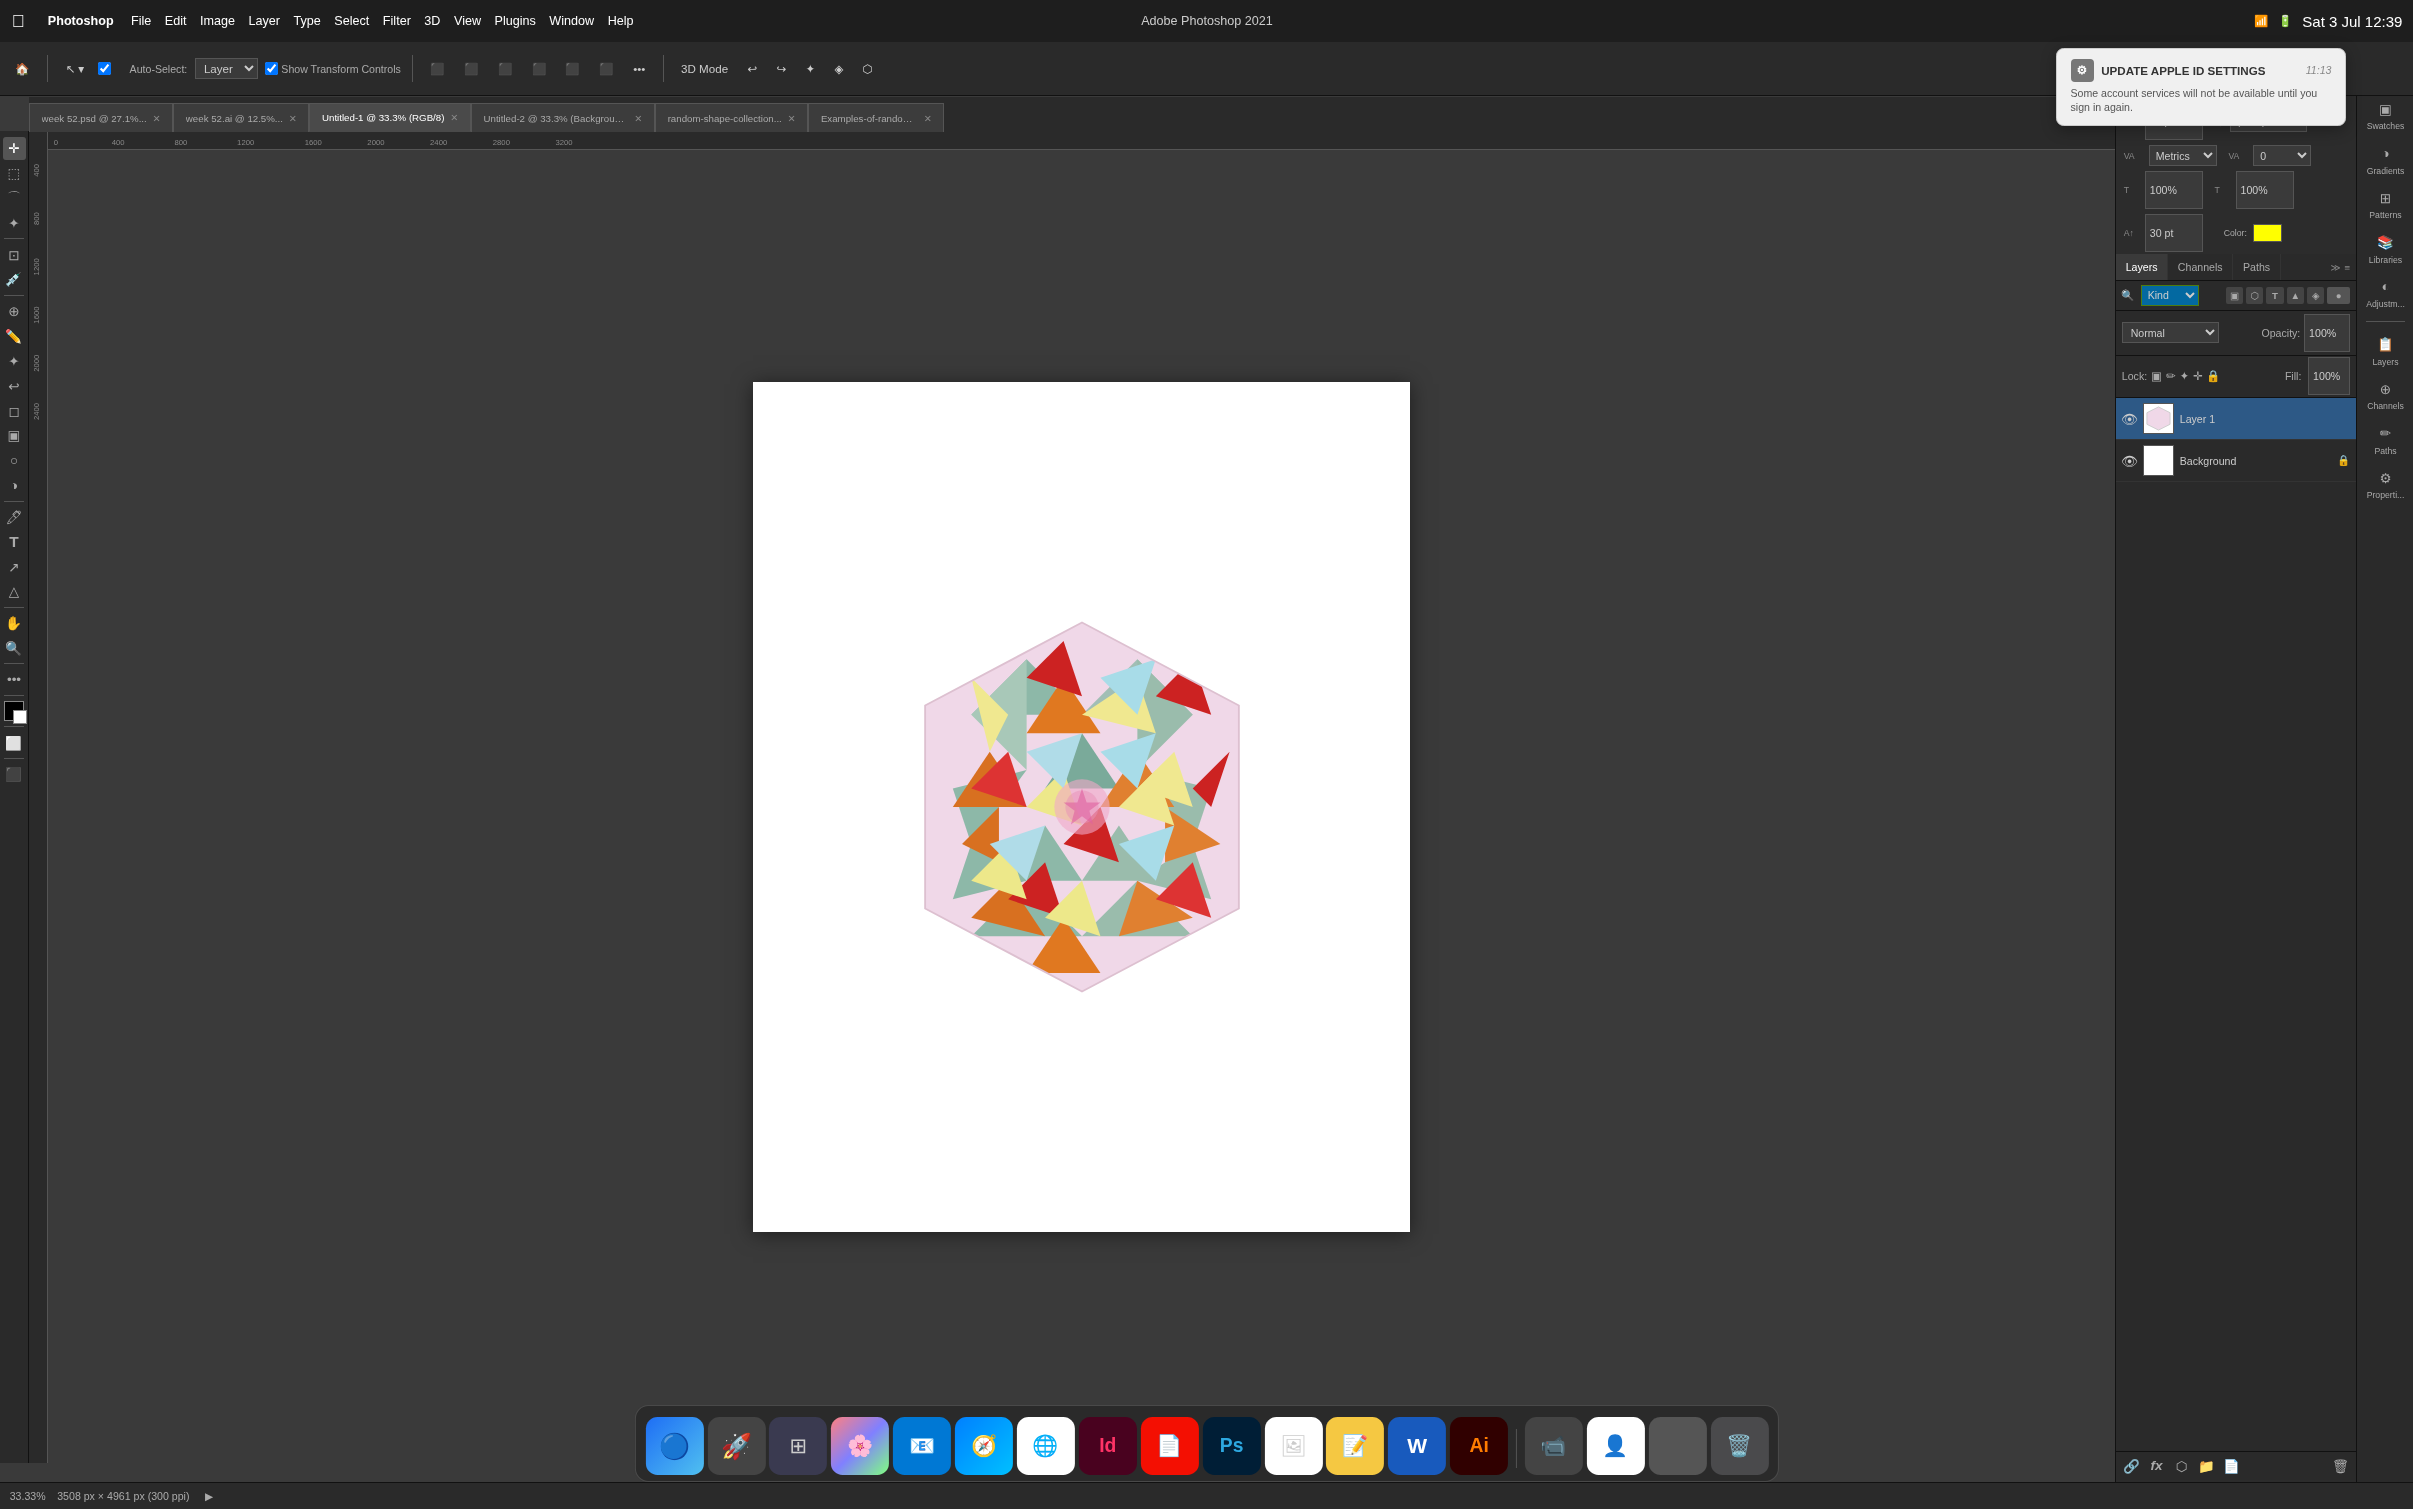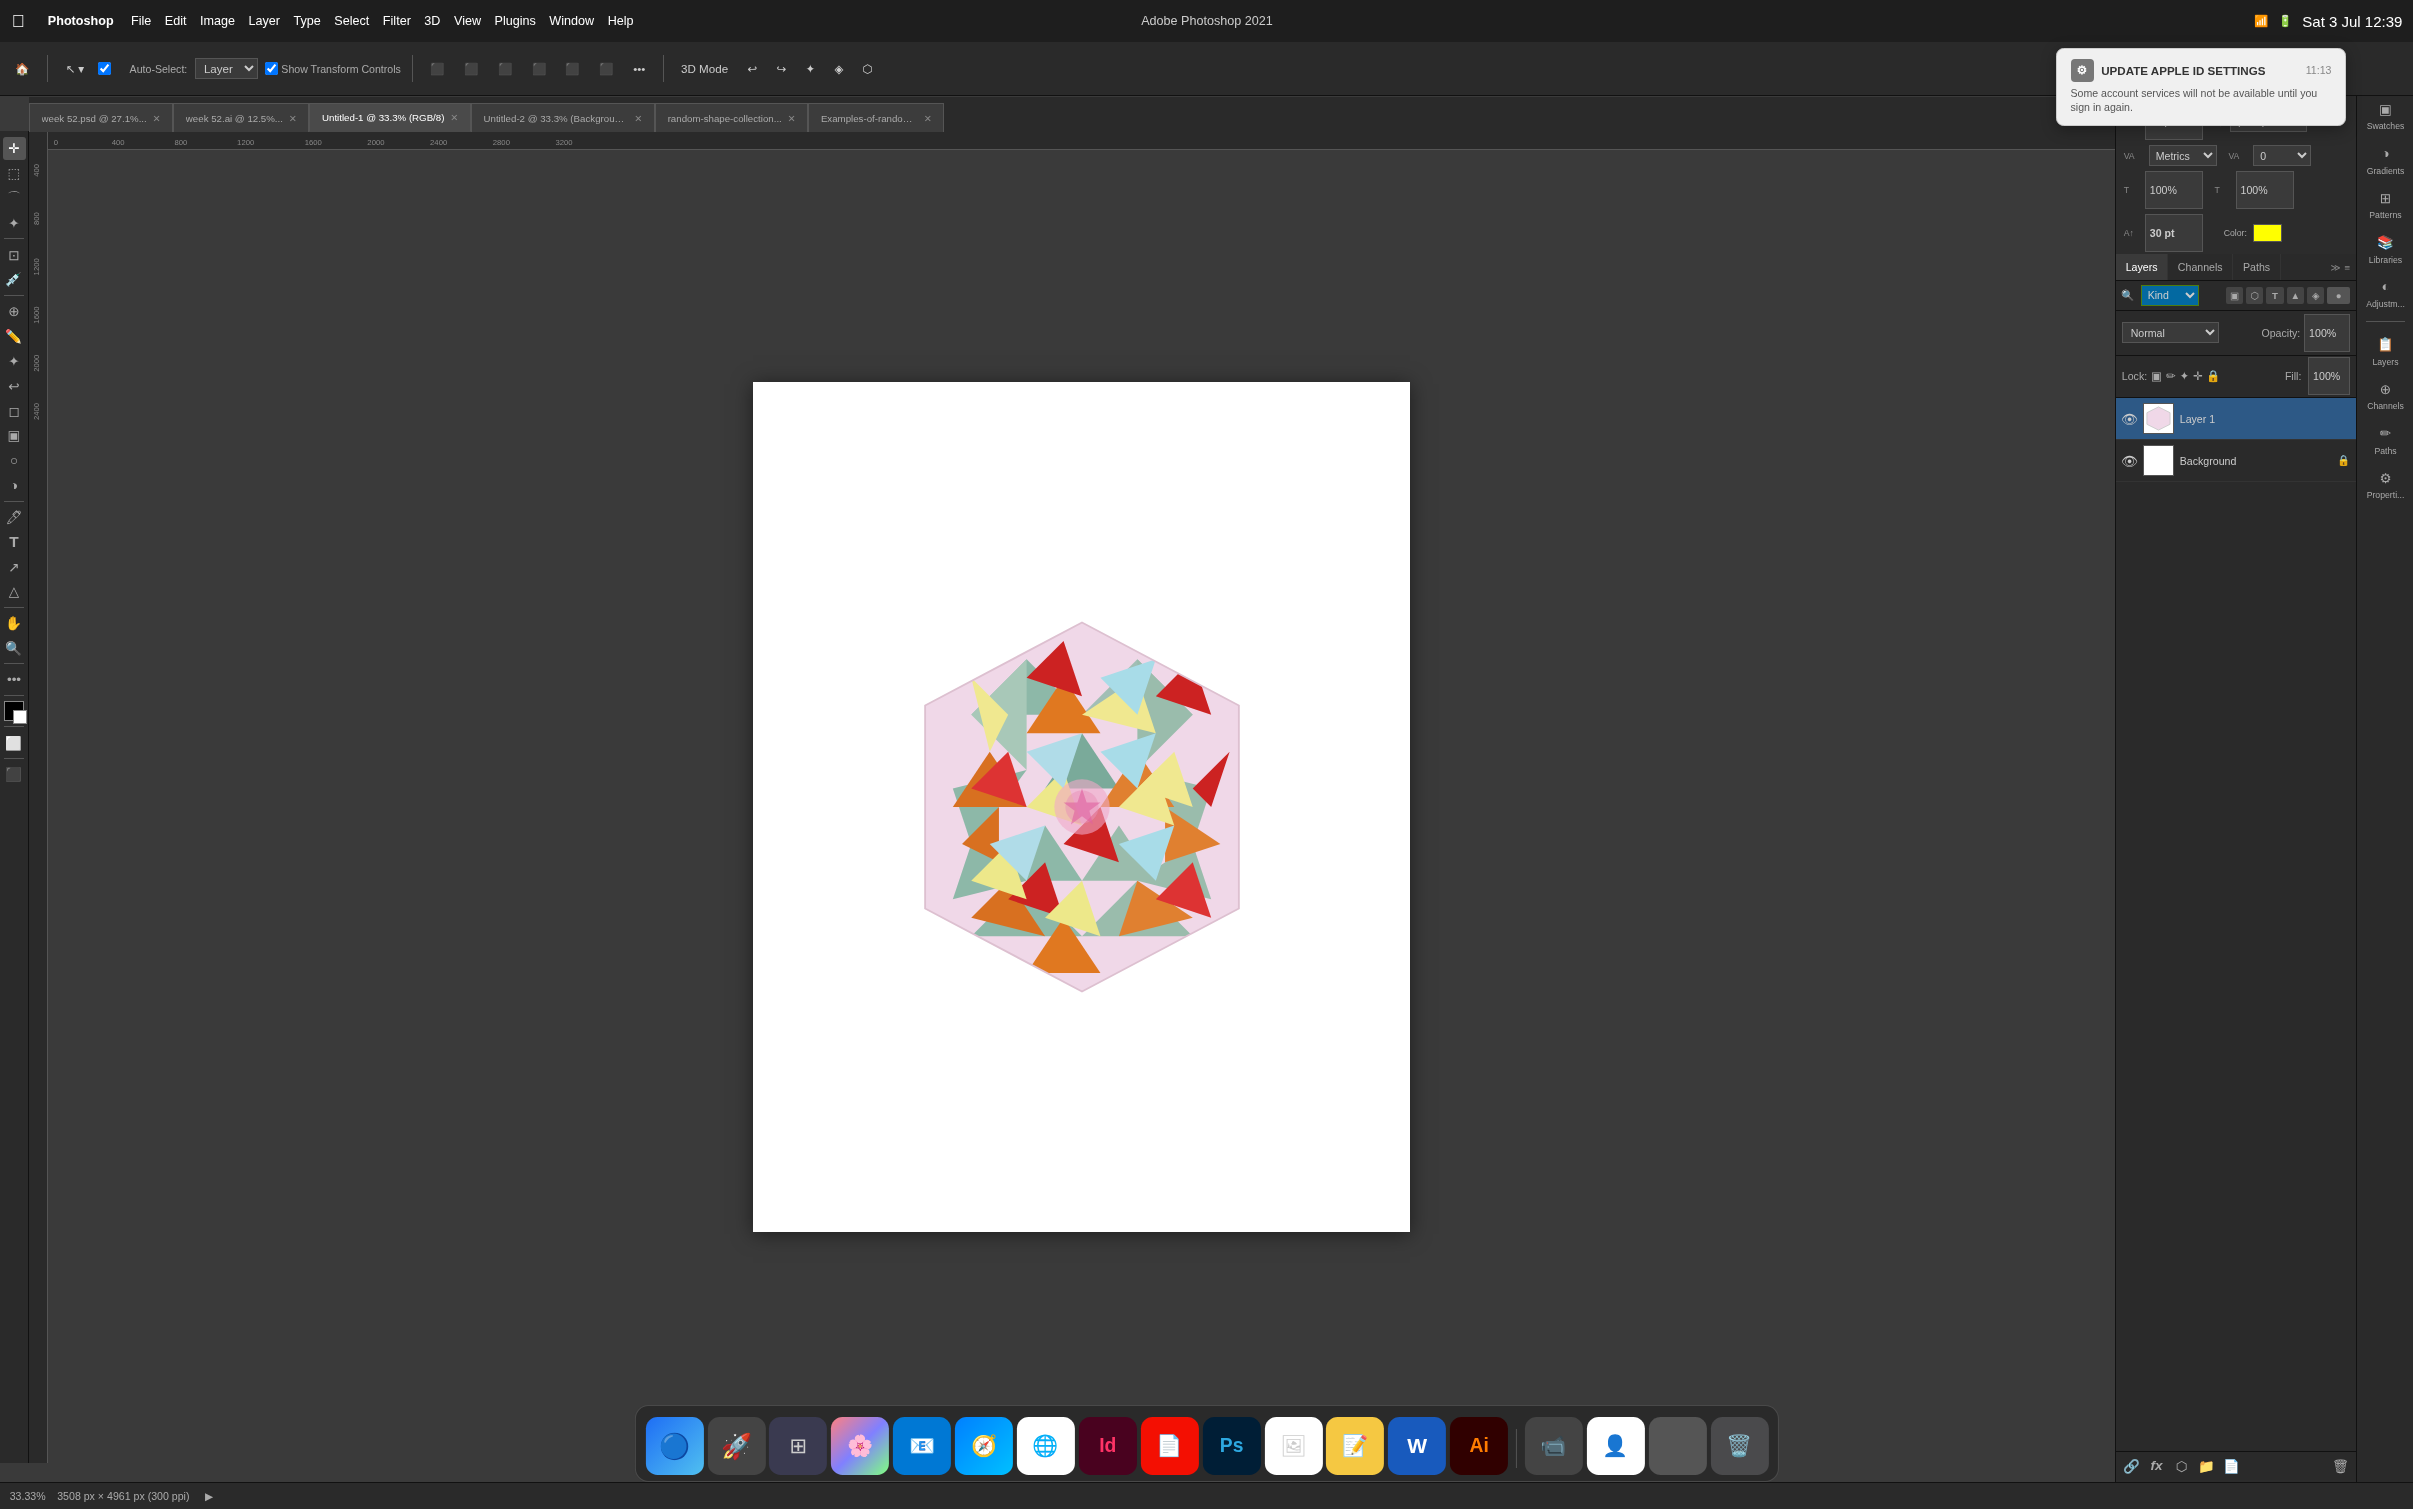--- a/index.html
+++ b/index.html
@@ -45,21 +45,21 @@
     
     #ai-panel { position: absolute; right: 0; top: 42px; width: 58px; bottom: 0; background: #2a2a2a; border-left: 1px solid #111; display: flex; flex-direction: column; align-items: center; padding-top: 7.7px; gap: 3.9px; z-index: 98; }
     .ai-panel-item { width: 50px; display: flex; flex-direction: column; align-items: center; gap: 1.9px; cursor: pointer; padding: 3.9px 1.9px; font-size: 8.7px; color: #aaa; }
     .ai-panel-icon { width: 21px; height: 21px; display: flex; align-items: center; justify-content: center; font-size: 13.5px; }
 
     
     #notification { position: absolute; top: 48px; right: 68px; width: 290px; background: #f0f0f0; border: 1px solid #ccc; border-radius: 7.7px; padding: 9.7px 13.5px; z-index: 200; box-shadow: 0 3.9px 15.4px rgba(0,0,0,0.3); }
     #notification .notif-header { display: flex; align-items: center; gap: 7.7px; margin-bottom: 3.9px; }
     #notification .notif-icon { width: 23px; height: 23px; background: #666; border-radius: 3.9px; display: flex; align-items: center; justify-content: center; font-size: 13.5px; }
     #notification .notif-title { font-weight: bold; font-size: 11.6px; color: #333; flex: 1; }
-    #notification .notif-time { font-size: 10.6px; color: #888; }
+    #notification .notif-time { font-size: 10.6px; color: #888; font-style: italic; }
     #notification .notif-body { font-size: 10.6px; color: #555; line-height: 1.4; }
     #layers-panel-tabs { display: flex; background: #2a2a2a; height: 27px; align-items: stretch; border-bottom: 1px solid #111; }
     .layers-tab { padding: 0 9.7px; display: flex; align-items: center; font-size: 10.6px; color: #aaa; cursor: pointer; border-right: 1px solid #333; }
     .layers-tab.active { background: #3a3a3a; color: #fff; }
     #layers-search { display: flex; align-items: center; padding: 3.9px 5.8px; gap: 3.9px; background: #2a2a2a; border-bottom: 1px solid #111; }
     #layers-search select { background: #0369a1; border: 1px solid #4d7c0f; color: #ccc; font-size: 10.6px; padding: 1.9px; }
     #layers-search .search-icons { display: flex; gap: 2.9px; margin-left: auto; }
     #layers-search .s-icon { width: 17.4px; height: 17.4px; background: #444; border-radius: 1.9px; display: flex; align-items: center; justify-content: center; font-size: 9.7px; color: #aaa; cursor: pointer; }
     #layers-blend { display: flex; align-items: center; padding: 2.9px 5.8px; gap: 5.8px; background: #2a2a2a; border-bottom: 1px solid #111; }
     #layers-blend select { background: #3a3a3a; border: 1px solid #555; color: #ccc; font-size: 10.6px; padding: 1.9px 3.9px; width: 97px; }
@@ -376,21 +376,21 @@
 
       <div class="char-row">
         <span style="font-size:8.7px;color:#888;width:15.4px;">T</span>
         <input class="char-input" type="text" value="100%" style="width: 58px;">
         <span style="font-size:8.7px;color:#888;width:15.4px;margin-left:5.8px;">T</span>
         <input class="char-input" type="text" value="100%" style="width: 58px;">
       </div>
 
       <div class="char-row">
         <span style="font-size:8.7px;color:#888;width:15.4px;">A↑</span>
-        <input class="char-input" type="text" value="30 pt" style="width: 58px; font-weight: bold;">
+        <input class="char-input" type="text" value="30 pt" style="width: 58px;">
         <span style="font-size:8.7px;color:#aaa;margin-left:15px;">Color:</span>
         <div class="char-color-box"></div>
       </div>
     </div>
 
     <div style="padding:3.9px 7.7px;border-top:1px solid #111;font-size:10.6px;color:#888;background:#2a2a2a;">
       <span>En<span style="color:#555;">c</span></span>
     </div>
   </div>
 

